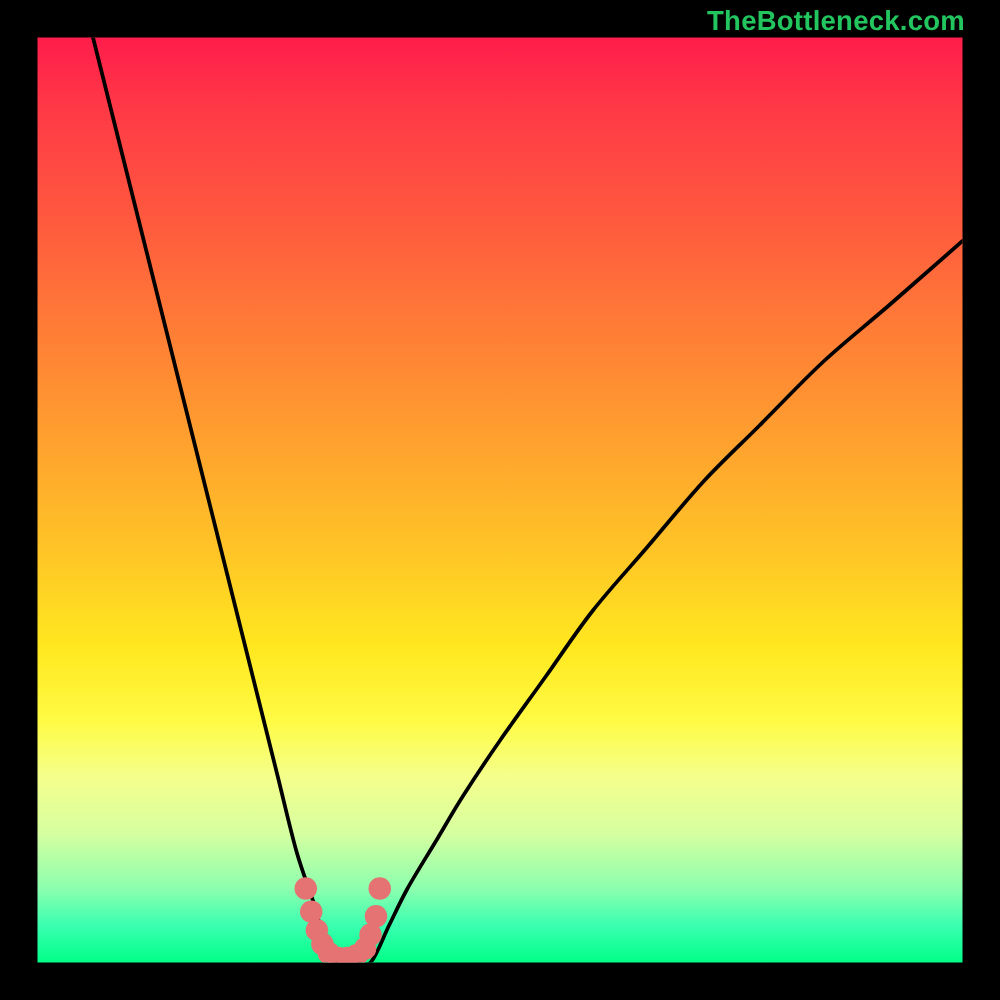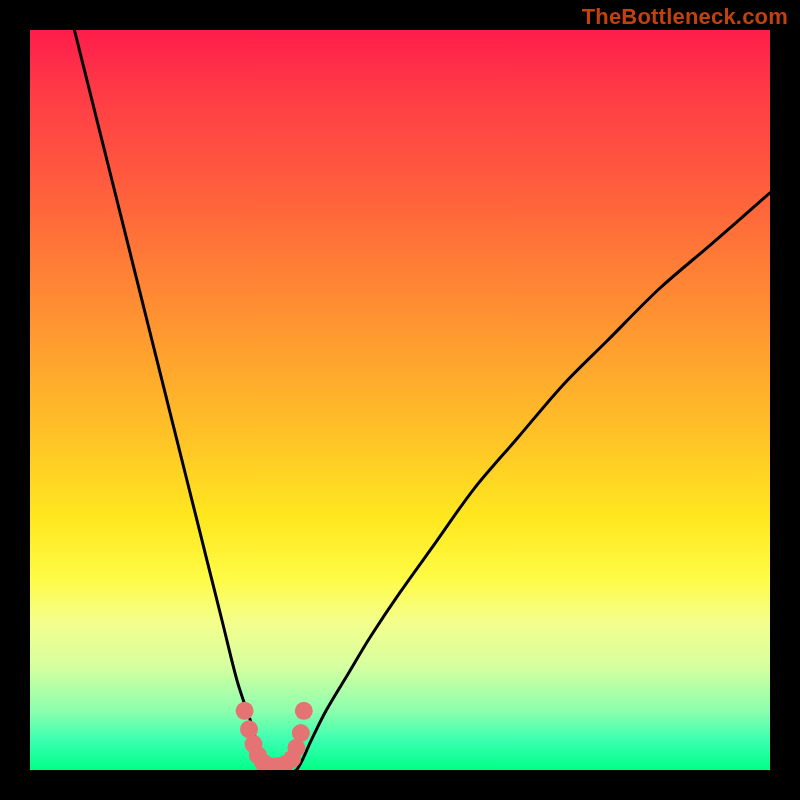--- a/index.html
+++ b/index.html
@@ -12,22 +12,22 @@
   }
   .outer {
     width: 800px;
     height: 800px;
     background: #000;
     position: relative;
   }
   .watermark {
     position: absolute;
     top: 4px;
-    right: 12px;
-    color: #c2410c;
+    right: 28px;
+    color: #22c55e;
     font-size: 22px;
     font-weight: 600;
     letter-spacing: 0.2px;
     user-select: none;
   }
   .plot {
     position: absolute;
     left: 30px;
     top: 30px;
     width: 740px;

